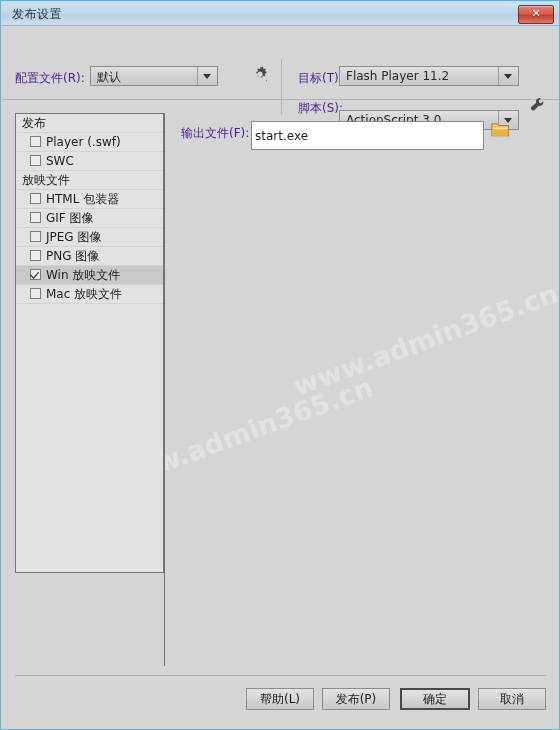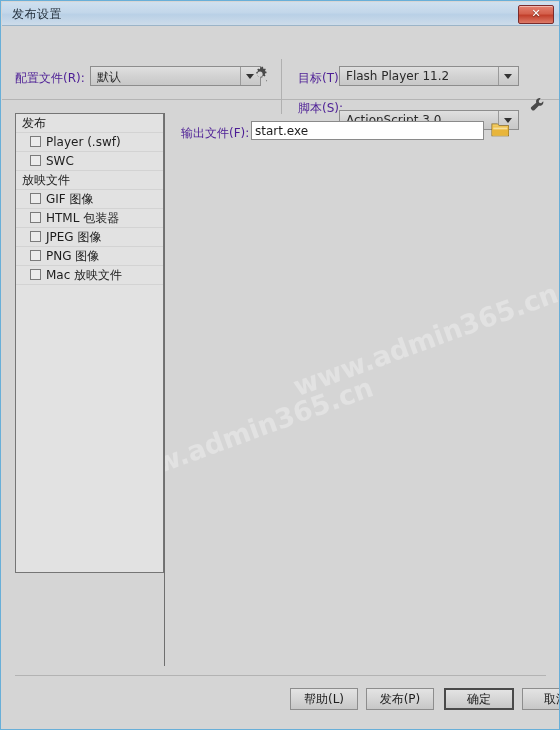--- a/index.html
+++ b/index.html
@@ -179,21 +179,21 @@
   }
 
   
   #outfile-label {
     position: absolute;
     left: 180px; top: 124px;
   }
   #outfile-input {
     position: absolute;
     left: 250px; top: 120px;
-    width: 233px; height: 19px;
+    width: 233px; height: 29px;
     box-sizing: border-box;
     background: #ffffff;
     border: 1px solid #8a8a8a;
     font-family: "DejaVu Sans", "Liberation Sans", sans-serif;
     font-size: 12px;
     color: #1d1d1d;
     padding: 0 3px;
     outline: none;
   }
   #browse-folder-icon {
@@ -231,21 +231,20 @@
     height: 22px;
     box-sizing: border-box;
     background: linear-gradient(to bottom, #e3e3e3 0%, #d6d6d6 50%, #c7c7c7 100%);
     border: 1px solid #8d8d8d;
     font-size: 12px;
     color: #1d1d1d;
     text-align: center;
     line-height: 20px;
     cursor: pointer;
     white-space: nowrap;
-    margin-left: 44px;
   }
   .btn.default {
     border: 2px solid #4a4a4a;
     line-height: 18px;
   }
 </style>
 </head>
 <body>
 
 <div id="dialog">
@@ -253,21 +252,21 @@
   <div id="titlebar">
     <div id="title-text">发布设置</div>
     <div id="close-button">
       <div class="x">✕</div>
     </div>
   </div>
 
   <div id="topbar">
 
     <div class="lbl" style="left:13px; top:44px;">配置文件(R):</div>
-    <div class="combo" style="left:88px; top:40px; width:171px;">
+    <div class="combo" style="left:88px; top:40px; width:128px;">
       <span class="val">默认</span>
       <span class="arrowbox"></span>
     </div>
 
     <span id="gear-icon">
       <svg width="17" height="17" viewBox="0 0 17 17">
         <path fill="#4a4a4a" d="M8 1.2l1.3.35.55-1.0 1.35.55-.2 1.1 1.0.75 1.05-.5.85 1.15-.85.75.35 1.2 1.15.25-.1 1.45-1.2.1-.5 1.15.75.9-1.0 1.05-1.0-.6-1.1.5-.1 1.2-1.45-.05-.2-1.2-1.15-.45-.9.8-1.1-.95.55-1.1-.55-1.1-1.2-.1.05-1.45 1.2-.2.45-1.15-.8-.9.95-1.1 1.1.55 1.1-.55z"></path>
         <circle cx="8" cy="8.2" r="2.6" fill="#d5d5d5"></circle>
         <path fill="#4a4a4a" d="M13.2 13.0l2.0 2.0-1.2.25.25-1.2z"></path>
       </svg>
@@ -295,24 +294,25 @@
   </div>
 
   <div class="watermark" id="watermark-1">www.admin365.cn</div>
   <div class="watermark" id="watermark-2">www.admin365.cn</div>
 
   <div id="list-panel">
       <div class="row group">发布</div>
       <div class="row item"><span class="cb"></span><span>Player (.swf)</span></div>
       <div class="row item"><span class="cb"></span><span>SWC</span></div>
       <div class="row group">放映文件</div>
+      <div class="row item"><span class="cb"></span><span>HTML 包装器</span></div>
       <div class="row item"><span class="cb"></span><span>GIF 图像</span></div>
-      <div class="row item"><span class="cb"></span><span>HTML 包装器</span></div>
       <div class="row item"><span class="cb"></span><span>JPEG 图像</span></div>
       <div class="row item"><span class="cb"></span><span>PNG 图像</span></div>
+      <div class="row item selected checked"><span class="cb"></span><span>Win 放映文件</span></div>
       <div class="row item"><span class="cb"></span><span>Mac 放映文件</span></div>
     </div>
   <div id="divider-v-main"></div>
 
   <div class="lbl" id="outfile-label">输出文件(F):</div>
   <input id="outfile-input" type="text" value="start.exe" style="">
   <span id="browse-folder-icon">
     <svg width="19" height="17" viewBox="0 0 19 17">
       <path fill="#8a6a1e" d="M0.5 2.5h6l1.5 1.8h10v11H0.5z"></path>
       <path fill="#f2cc63" d="M1.3 3.3h5.4l1.4 1.7h9.1v9.7H1.3z"></path>

